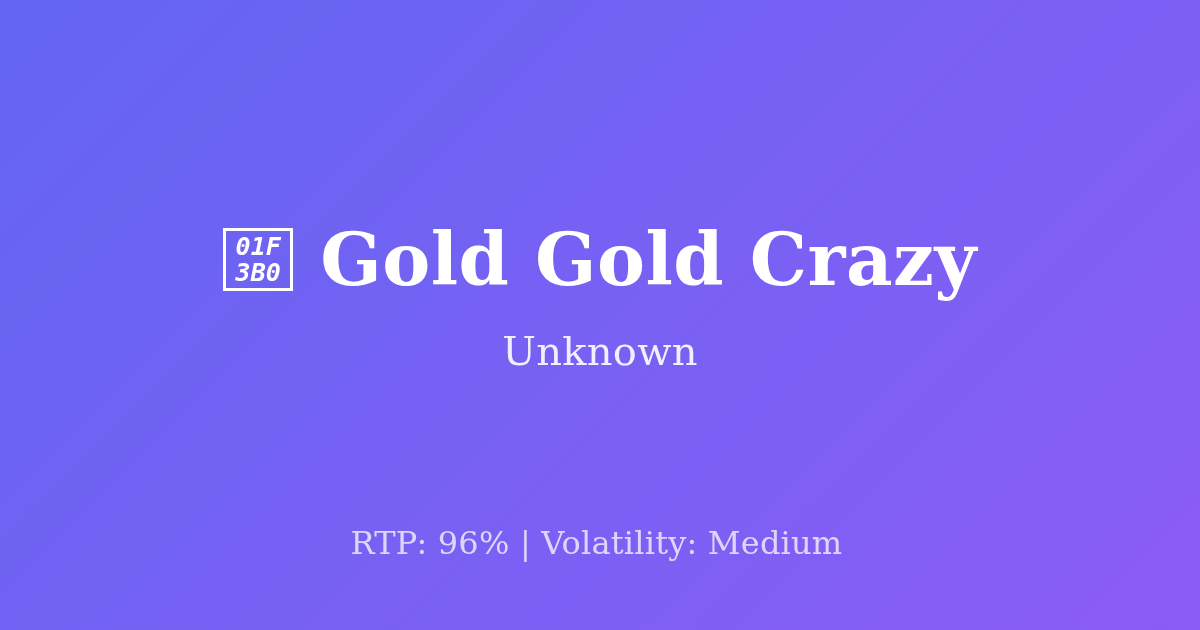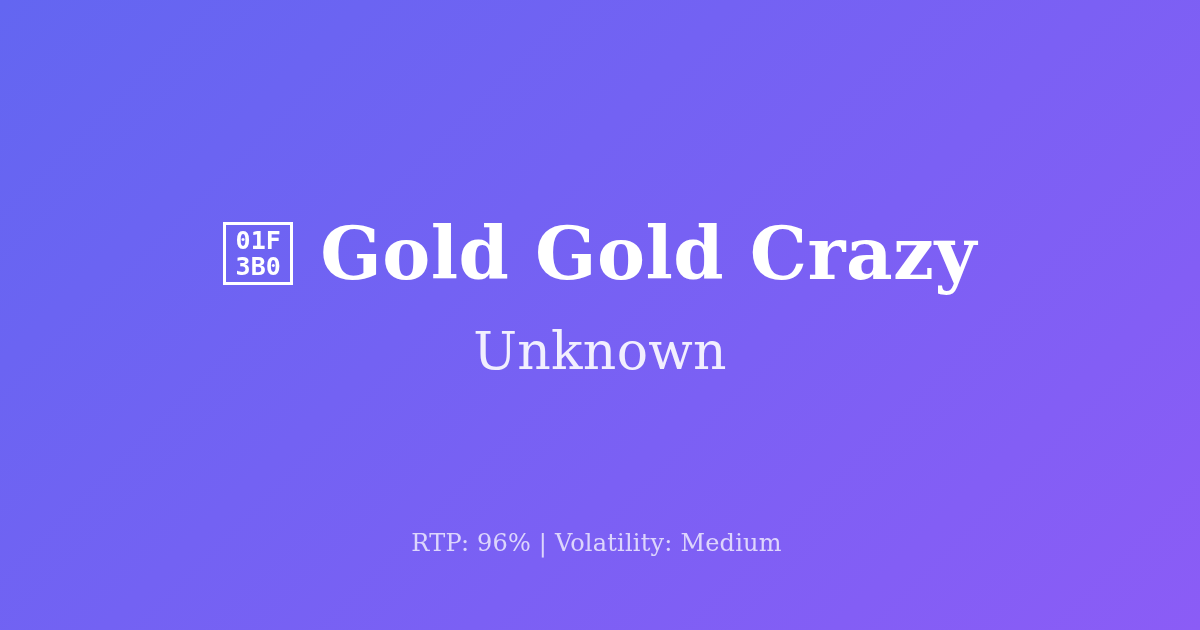--- a/index.html
+++ b/index.html
@@ -60,57 +60,58 @@
     height: 63px;
     border: 3px solid #FFFFFF;
     margin-right: 27px;
     flex: 0 0 auto;
     font-family: "DejaVu Sans Mono", "Liberation Mono", monospace;
     font-weight: 700;
     font-size: 25px;
     line-height: 26px;
     letter-spacing: 0px;
     color: #FFFFFF;
+    font-style: italic;
     -webkit-font-smoothing: none;
   }
 
   .tofu-glyph .tofu-row {
     display: block;
     height: 26px;
   }
 
   .game-title {
     font-family: "DejaVu Serif", "Liberation Serif", serif;
     font-weight: 700;
     font-size: 72px;
     line-height: 1;
     color: #FFFFFF;
     letter-spacing: 0.5px;
   }
 
   .game-subtitle {
     font-family: "DejaVu Serif", "Liberation Serif", serif;
     font-weight: 400;
-    font-size: 52px;
+    font-size: 40px;
     line-height: 1;
     color: rgba(255, 255, 255, 0.90);
     margin-top: 35px;
     letter-spacing: 0.3px;
   }
 
   
   .game-stats {
     position: absolute;
     left: 0;
     right: 7px;
     top: 529px;
     text-align: center;
     font-family: "DejaVu Serif", "Liberation Serif", serif;
     font-weight: 400;
-    font-size: 24px;
+    font-size: 32px;
     line-height: 28px;
     color: rgba(255, 255, 255, 0.74);
     letter-spacing: 0.2px;
   }
 </style>
 </head>
 <body>
 
 <div class="og-card">
 

